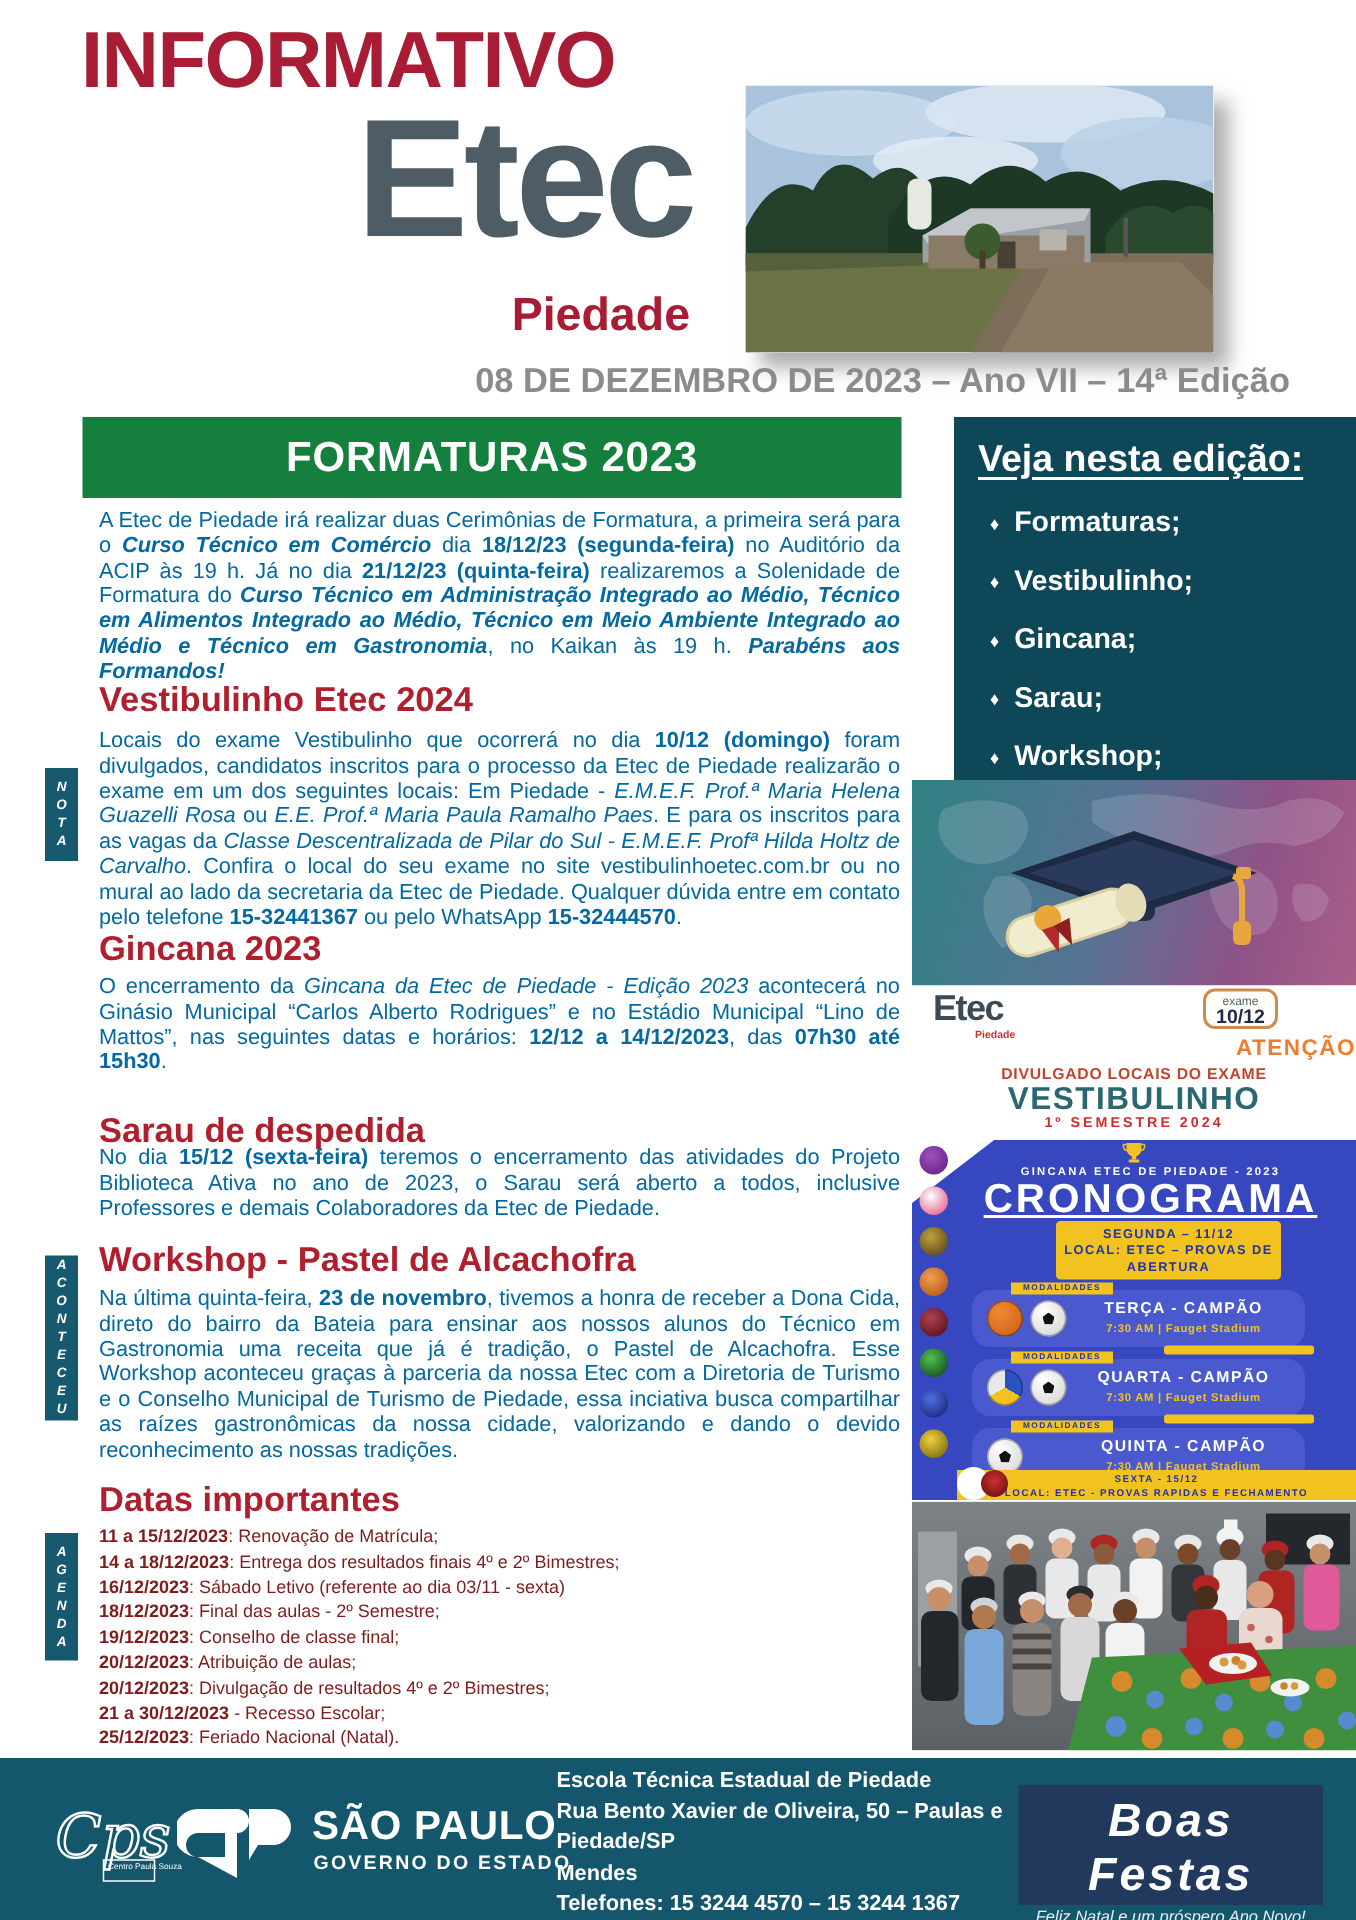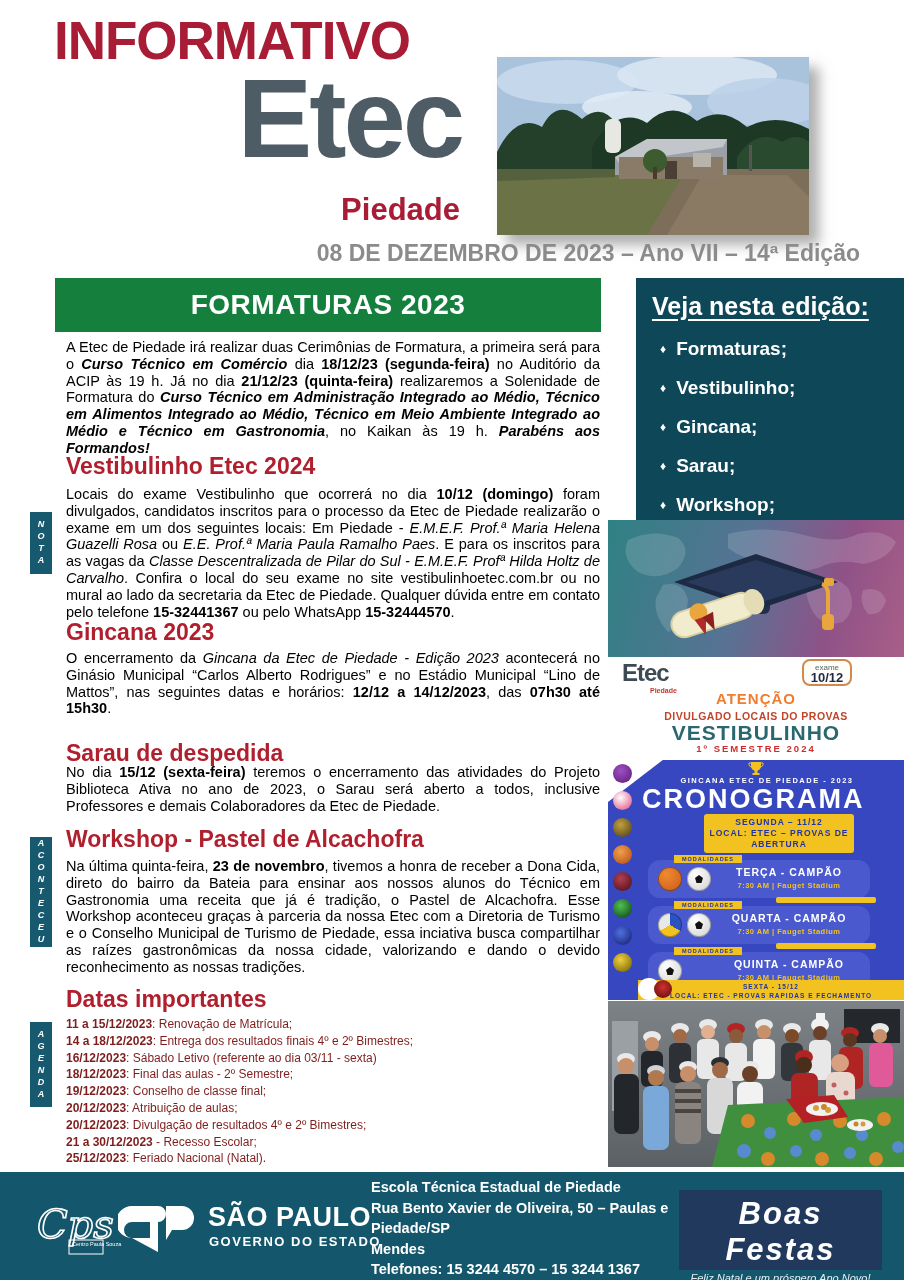--- a/index.html
+++ b/index.html
@@ -13,21 +13,21 @@
   .kicker { left:54px; top:10px; font-size:53px; font-weight:bold; color:#a81d35; letter-spacing:-1px; }
   .brand { right:442px; top:60px; font-size:112px; line-height:1.05; font-weight:bold; color:#4e5c66; letter-spacing:-3px; }
   .brand-sub { right:444px; top:192px; font-size:31px; font-weight:bold; color:#a81d35; }
   .painting { left:497px; top:57px; width:312px; height:178px; box-shadow:10px 10px 12px rgba(110,110,110,.55); }
   .painting svg { display:block; }
   .dateline { top:240px; right:44px; font-size:23px; font-weight:bold; color:#8b8b8b; }
 
   
   .banner { left:55px; top:278px; width:546px; height:54px; background:#15803d; color:#fff;
             display:flex; align-items:center; justify-content:center; font-size:28px; font-weight:bold; letter-spacing:.5px; }
-  .body-text { left:66px; width:534px; font-size:14.5px; line-height:16.8px; color:#000000; text-align:justify; }
+  .body-text { left:66px; width:534px; font-size:14.5px; line-height:16.8px; color:#0369a1; text-align:justify; }
   .sec-h { left:66px; font-size:23px; font-weight:bold; color:#b01f2d; }
   .p1 { top:339px; } .h1 { top:453px; } .p2 { top:486px; }
   .h2 { top:619px; } .p3 { top:650px; }
   .h3 { top:740px; } .p4 { top:764px; }
   .h4 { top:826px; } .p5 { top:858px; }
   .h5 { top:986px; }
   .agenda { left:66px; top:1016px; width:534px; font-size:12px; line-height:16.8px; color:#7f1d1d; }
 
   
   .vtab { left:30px; width:22px; background:#175a70; color:#fff; display:flex; align-items:center; justify-content:center;
@@ -43,31 +43,31 @@
   .diamond { font-size:12px; margin:0 10px 0 8px; }
 
   .grad { left:608px; top:520px; width:296px; height:137px; background:linear-gradient(105deg,#2f8183 0%,#587294 45%,#8f5287 75%,#a85f88 100%); overflow:hidden; }
 
   .vest { left:608px; top:657px; width:296px; height:99px; background:#fff; }
   .vest-logo { left:14px; top:2px; font-size:24px; font-weight:bold; color:#3d4a54; letter-spacing:-1px; }
   .vest-logo-sub { left:42px; top:30px; font-size:7px; font-weight:bold; color:#c0392b; }
   .vest-badge { left:194px; top:2px; width:50px; height:27px; border:2px solid #d08a4f; border-radius:8px; background:#fffdf8; text-align:center; }
   .vest-badge .exame { font-size:8px; color:#4a6a70; line-height:9px; margin-top:2px; }
   .vest-badge .num { font-size:13px; font-weight:bold; color:#1c2b4a; line-height:12px; }
-  .vest-l1 { top:33px; width:100%; text-align:center; font-size:15px; font-weight:bold; color:#f07c2e; letter-spacing:1px; }
+  .vest-l1 { top:33px; width:100%; text-align:right; font-size:15px; font-weight:bold; color:#f07c2e; letter-spacing:1px; }
   .vest-l2 { top:53px; width:100%; text-align:center; font-size:10.5px; font-weight:bold; color:#c0452b; letter-spacing:.5px; }
   .vest-l3 { top:64px; width:100%; text-align:center; font-size:21px; font-weight:bold; color:#2a676e; letter-spacing:1px; }
   .vest-l4 { top:86px; width:100%; text-align:center; font-size:9.5px; font-weight:bold; color:#d12b2b; letter-spacing:2px; }
 
   .gincana { left:608px; top:756px; width:296px; height:244px; background:#3647c0; overflow:hidden; color:#fff; }
   .g-corner { left:0; top:0; width:0; height:0; border-top:46px solid #fff; border-right:60px solid transparent; }
   .g-topstrip { left:0; top:0; width:296px; height:4px; background:#fff; }
   .g-logo { width:19px; height:19px; border-radius:50%; position:absolute; left:5px; }
   .g-header { top:20px; left:34px; width:250px; text-align:center; font-size:7.5px; font-weight:bold; letter-spacing:1.5px; }
-  .g-title { top:28px; left:34px; width:250px; text-align:left; font-size:27px; font-weight:bold; letter-spacing:2px; }
+  .g-title { top:28px; left:34px; width:250px; text-align:center; font-size:27px; font-weight:bold; letter-spacing:2px;text-decoration:underline; }
   .g-monday { left:96px; top:58px; width:150px; background:#f2c320; color:#2133a8; border-radius:3px;
               font-size:8.5px; font-weight:bold; text-align:center; padding:3px 2px; letter-spacing:1px; line-height:11px; }
   .g-row { left:40px; width:222px; height:38px; background:#4a59ce; border-radius:12px; }
   .g-row1 { top:104px; } .g-row2 { top:150px; } .g-row3 { top:196px; }
   .g-tag { position:absolute; left:26px; top:-5px; background:#f2c320; color:#2133a8; font-size:5.5px; font-weight:bold;
            padding:1px 8px; letter-spacing:1px; }
   .g-balls { position:absolute; left:10px; top:7px; display:flex; gap:5px; }
   .ball { width:24px; height:24px; border-radius:50%; }
   .ball.basketball { background:radial-gradient(circle at 35% 30%, #f08a30, #c85a18);
       box-shadow:inset 0 0 0 1px rgba(0,0,0,.35); position:relative; }
@@ -225,21 +225,21 @@
   </div>
 
   <div class="abs vest">
     <div class="abs vest-logo">Etec</div>
     <div class="abs vest-logo-sub">Piedade</div>
     <div class="abs vest-badge">
       <div class="exame">exame</div>
       <div class="num">10/12</div>
     </div>
     <div class="abs vest-l1">ATENÇÃO</div>
-    <div class="abs vest-l2">DIVULGADO LOCAIS DO PROVAS</div>
+    <div class="abs vest-l2">DIVULGADO LOCAIS DO EXAME</div>
     <div class="abs vest-l3">VESTIBULINHO</div>
     <div class="abs vest-l4">1º SEMESTRE 2024</div>
   </div>
 
   <div class="abs gincana">
     <div class="abs g-topstrip"></div>
     <div class="abs g-corner"></div>
     <div class="abs g-logo" style="top:8px;   background:radial-gradient(circle at 40% 35%,#a050c0,#5a1a7a);"></div>
     <div class="abs g-logo" style="top:35px;  background:radial-gradient(circle at 40% 35%,#ffffff,#e0457b);"></div>
     <div class="abs g-logo" style="top:62px;  background:radial-gradient(circle at 40% 35%,#c0a040,#4a3a10);"></div>

